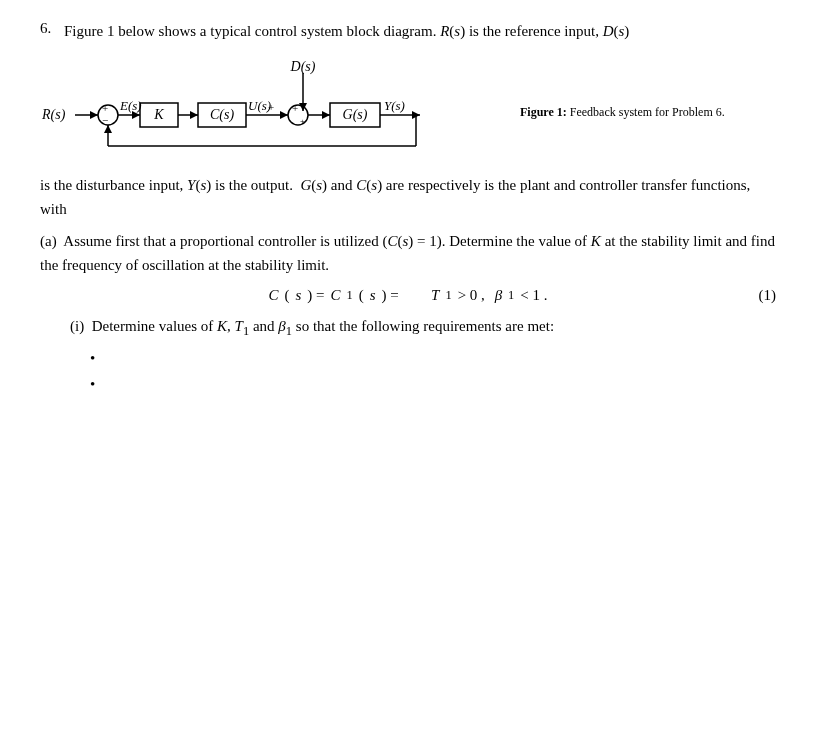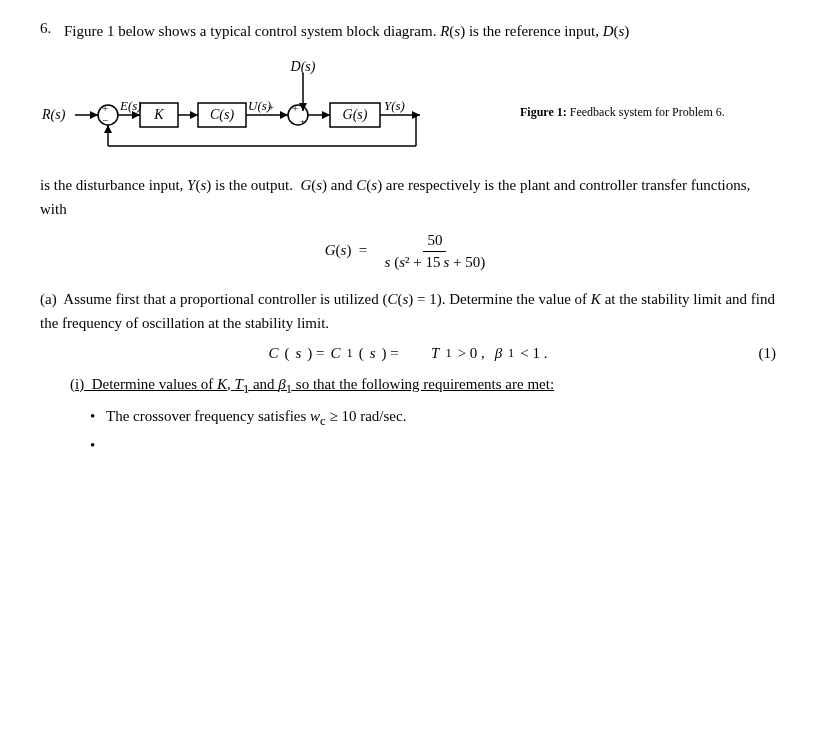--- a/index.html
+++ b/index.html
@@ -69,21 +69,20 @@
     .part {
       margin: 8px 0;
       line-height: 1.6;
     }
     .part-label {
       display: inline;
     }
     .subpart {
       margin: 6px 0 6px 30px;
       line-height: 1.6;
-      text-decoration: underline;
     }
     .subpart-label {
       display: inline;
     }
     .bullet-item {
       margin: 4px 0 4px 50px;
       display: flex;
       gap: 6px;
       line-height: 1.5;
     }
@@ -181,29 +180,20 @@
 
     <div class="figure-caption">
       <b>Figure 1:</b><span> Feedback system for Problem 6.</span>
     </div>
   </div>
 
   <div class="continuation-text">
     is the disturbance input, <i>Y</i>(<i>s</i>) is the output. &nbsp;<i>G</i>(<i>s</i>) and <i>C</i>(<i>s</i>) are respectively is the plant and controller transfer functions, with
   </div>
 
-  <div class="formula-block">
-    <div class="formula">
-      <i>G</i>(<i>s</i>) &nbsp;= &nbsp;
-      <span class="fraction">
-        <span class="numerator">50</span>
-        <span class="denominator"><i>s</i> (<i>s</i>² + 15 <i>s</i> + 50)</span>
-      </span>
-    </div>
-  </div>
 
   <div class="part">
     <span class="part-label">(a)&nbsp;</span>
     <span>Assume first that a proportional controller is utilized (<i>C</i>(<i>s</i>) = 1). Determine the value of <i>K</i> at the stability limit and find the frequency of oscillation at the stability limit.</span>
   </div>
 
 
   <div class="equation-row">
     <div class="eq-content">
       <i>C</i>(<i>s</i>) = <i>C</i><sub>1</sub>(<i>s</i>) =&nbsp;
@@ -213,21 +203,20 @@
     <span class="equation-number">(1)</span>
   </div>
 
   <div class="subpart">
     <span class="subpart-label">(i)&nbsp;</span>
     <span>Determine values of <i>K</i>, <i>T</i><sub>1</sub> and <i>β</i><sub>1</sub> so that the following requirements are met:</span>
   </div>
 
   <div class="bullet-item">
     <span class="bullet-dot">•</span>
-    <span>The crossover frequency satisfies <i>w</i><sub>c</sub> ≥ 10 rad/sec.</span>
   </div>
 
   <div class="bullet-item">
     <span class="bullet-dot">•</span>
   </div>
 
 
 </div>
 
 </body></html>

